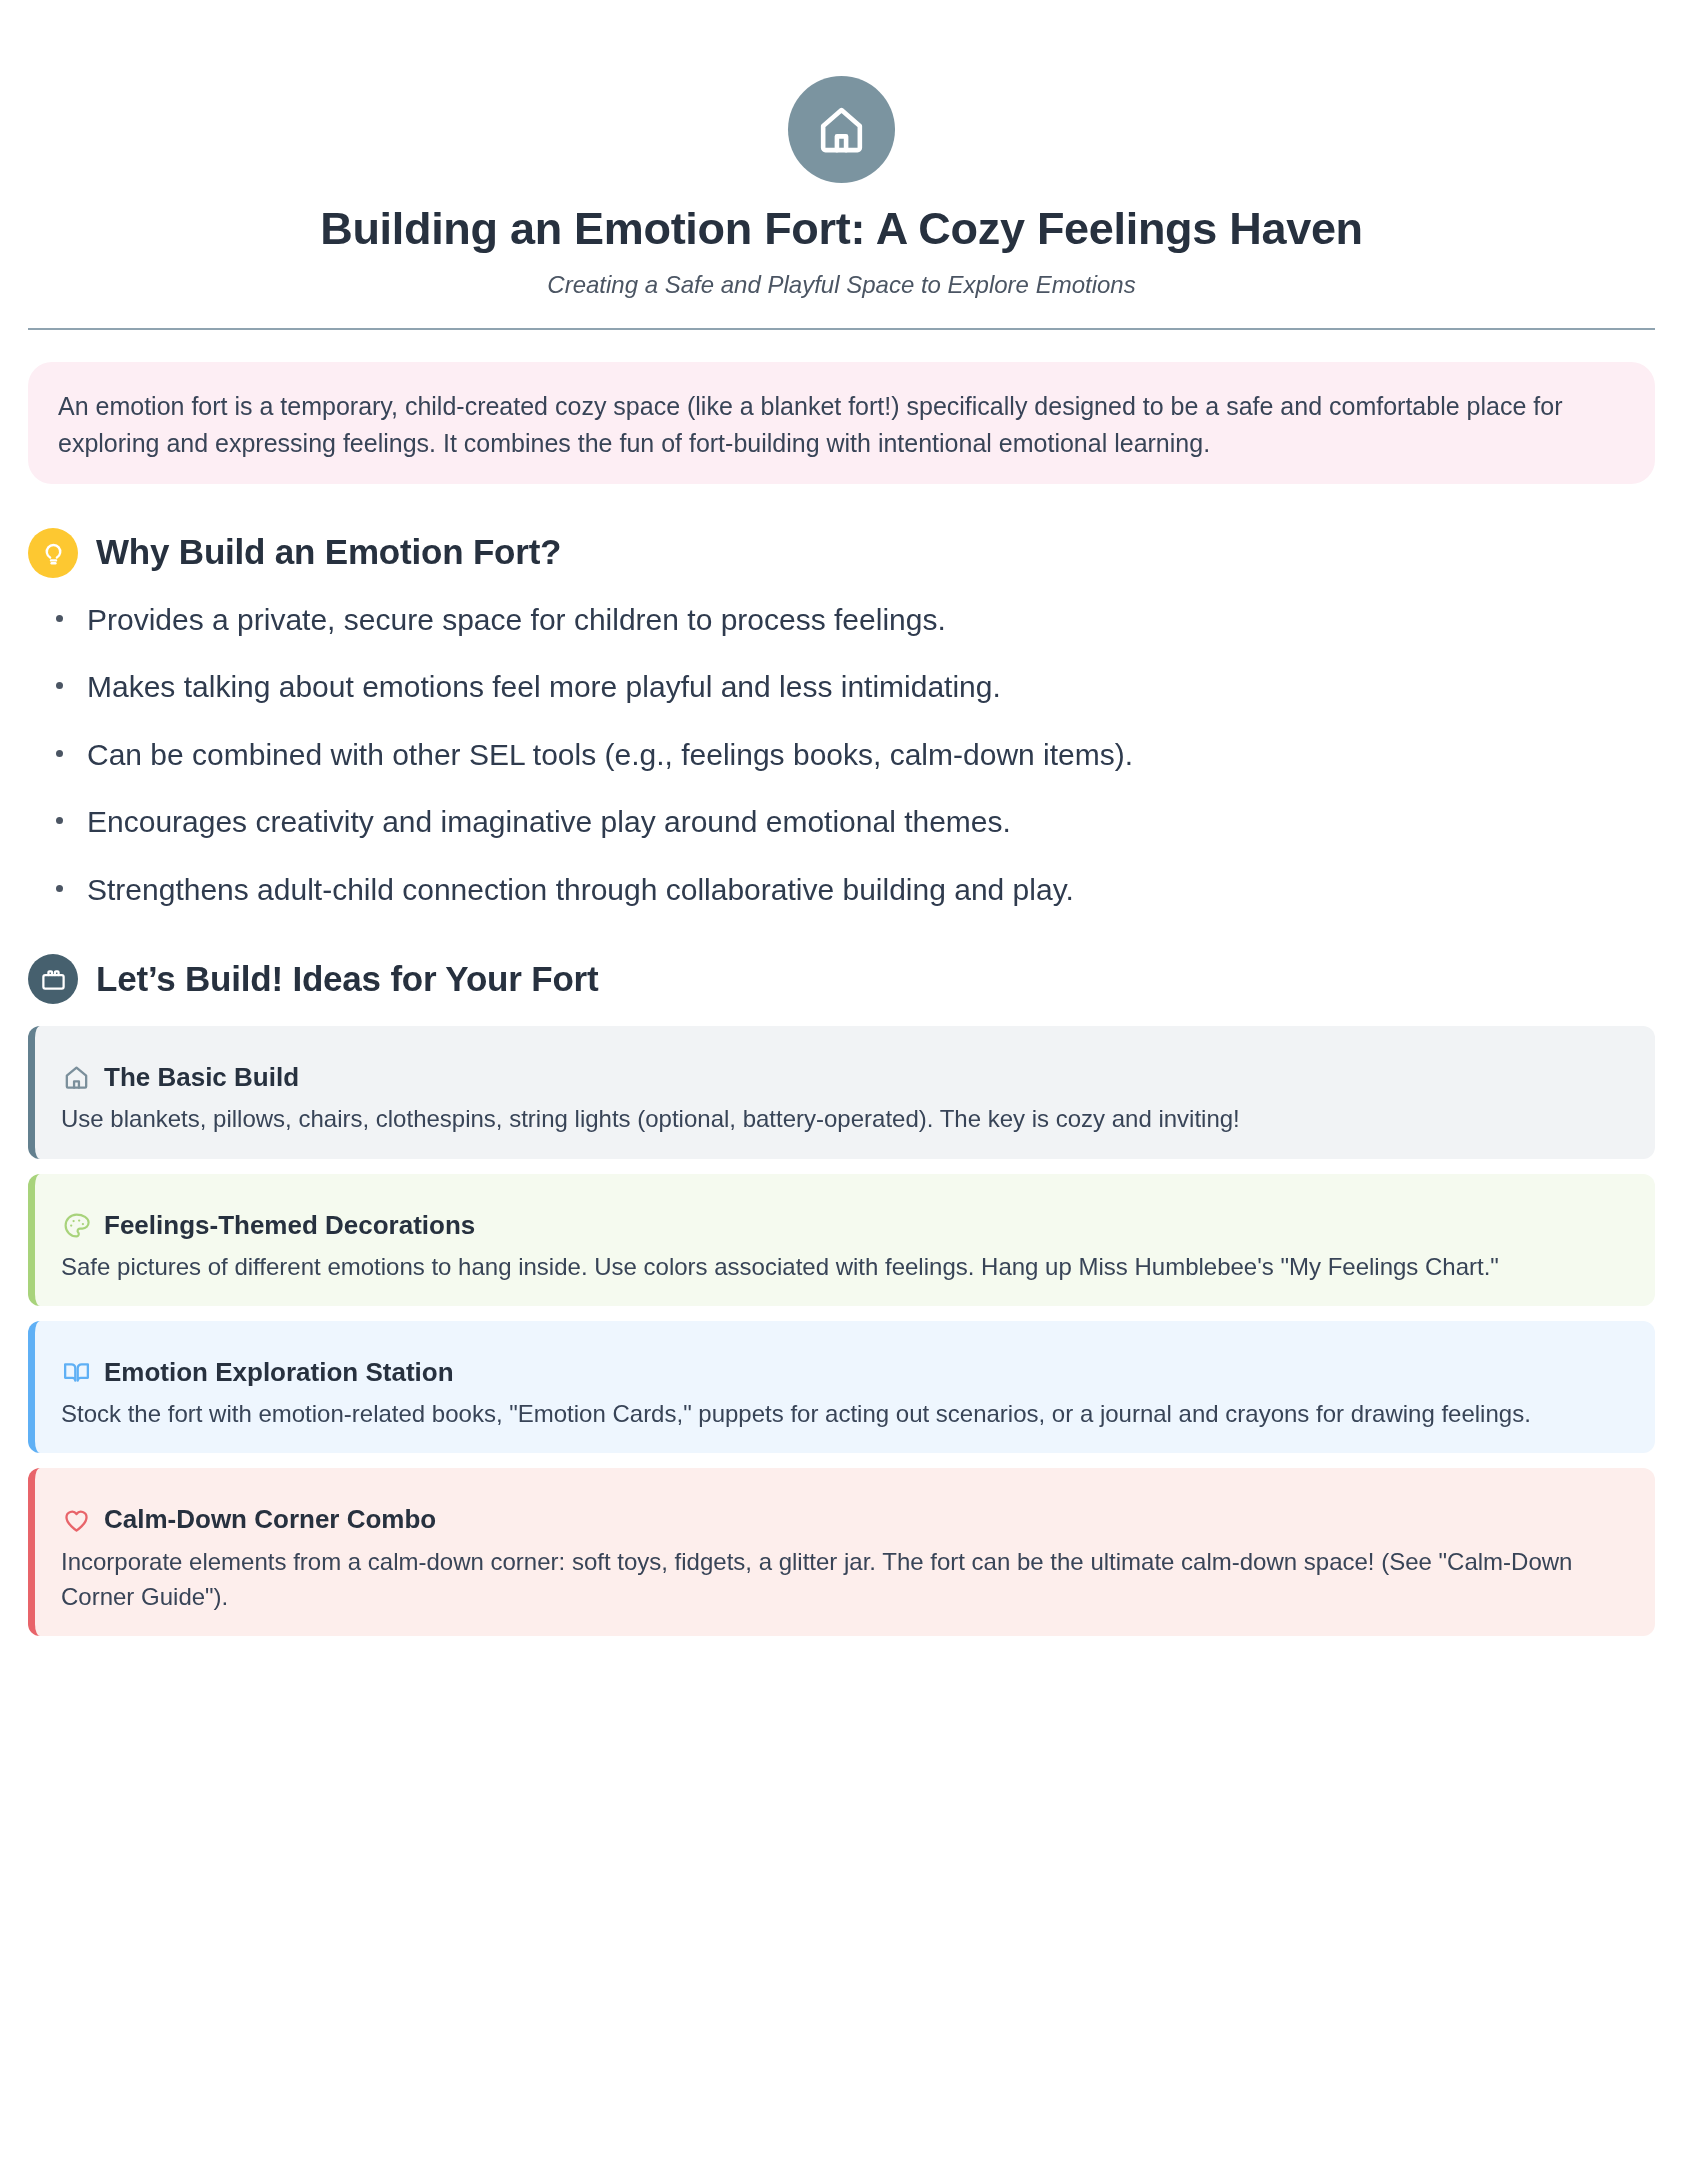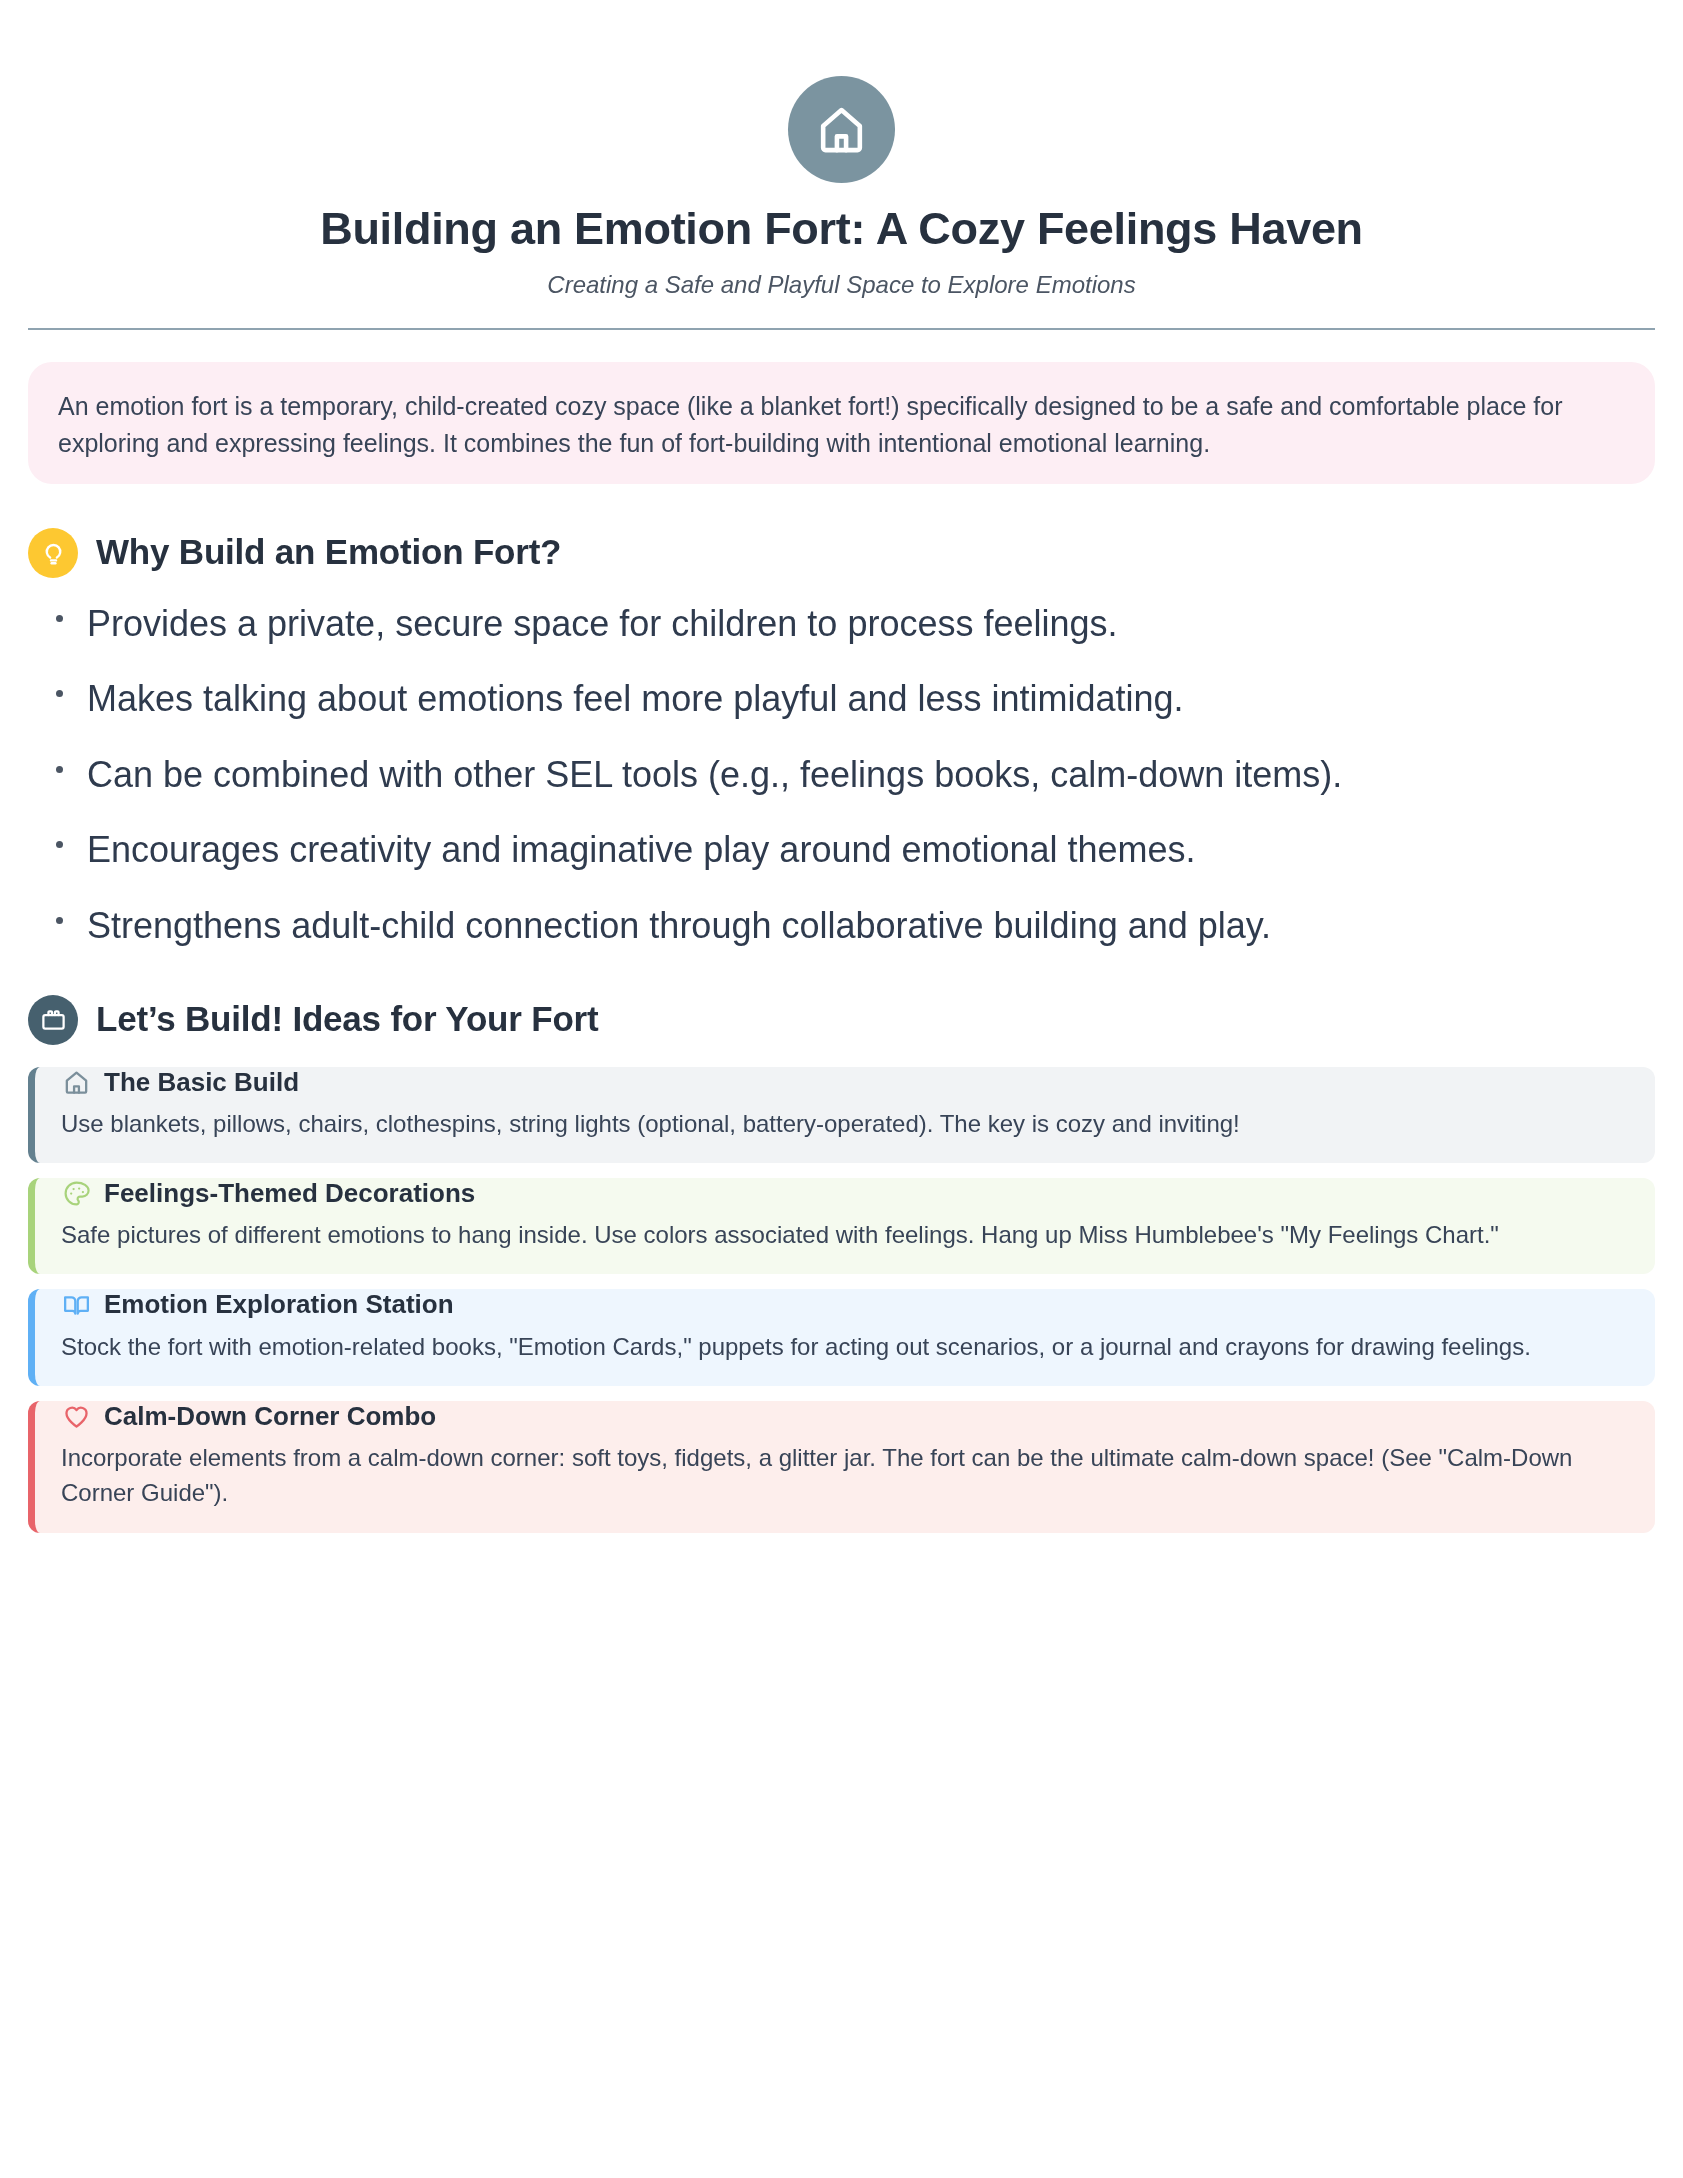--- a/index.html
+++ b/index.html
@@ -107,21 +107,21 @@
     font-size: 25px;
     line-height: 1.48;
     color: #384457;
   }
 
   
   .bullets { list-style: none; margin: 0 0 44px 0; padding: 0; }
   .bullets li {
     position: relative;
     padding-left: 59px;
-    font-size: 36px;
+    font-size: 30px;
     line-height: 1.35;
     color: #2f3b4e;
     margin-bottom: 27px;
   }
   .bullets li:last-child { margin-bottom: 0; }
   .bullets li::before {
     content: "";
     position: absolute;
     left: 28px;
     top: 15px;
@@ -131,21 +131,21 @@
     background: #4b5563;
   }
 
   
   .cards { margin-top: 4px; }
 
   .card {
     border-radius: 12px;
     border-left-width: 7px;
     border-left-style: solid;
-    padding: 0 26px 22px 26px;
+    padding: 36px 26px 22px 26px;
     margin-bottom: 15px;
   }
 
   .card-head {
     display: flex;
     align-items: center;
     gap: 13px;
     margin-bottom: 8px;
   }
   .card-icon { width: 30px; height: 30px; flex: 0 0 30px; display: flex; align-items: center; justify-content: center; }

